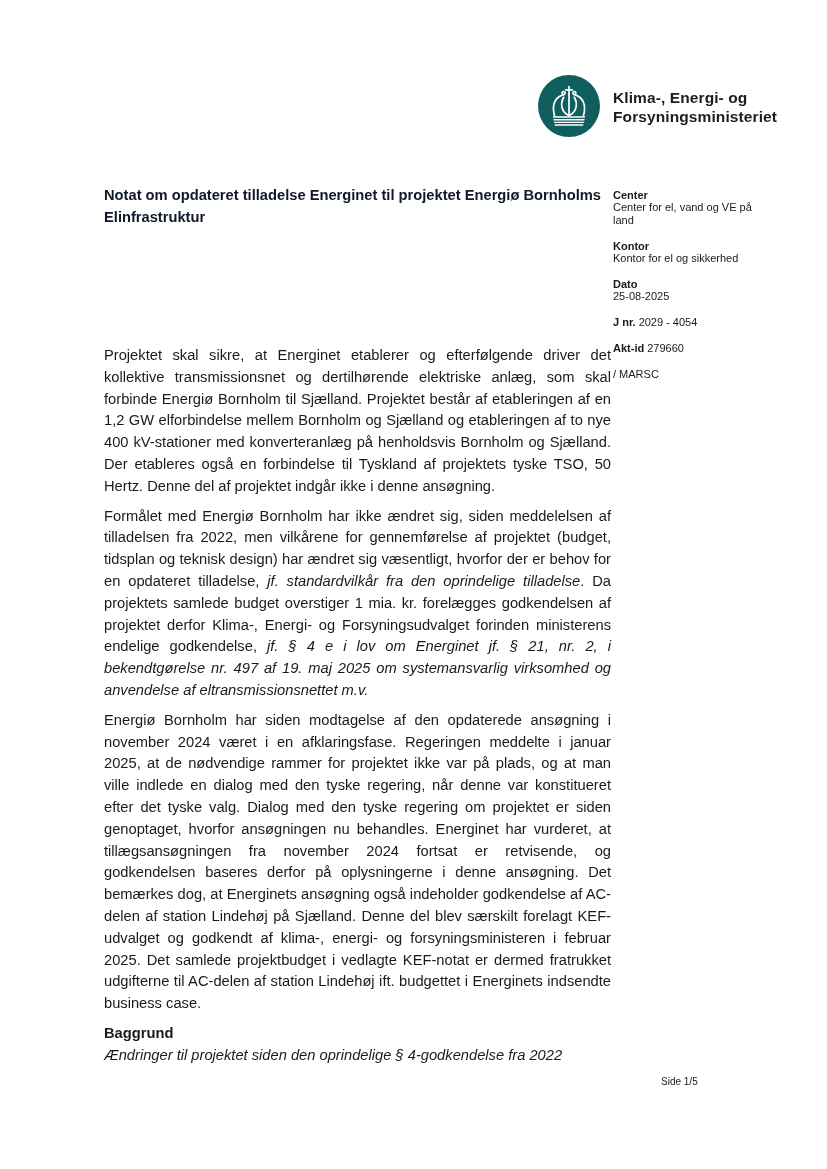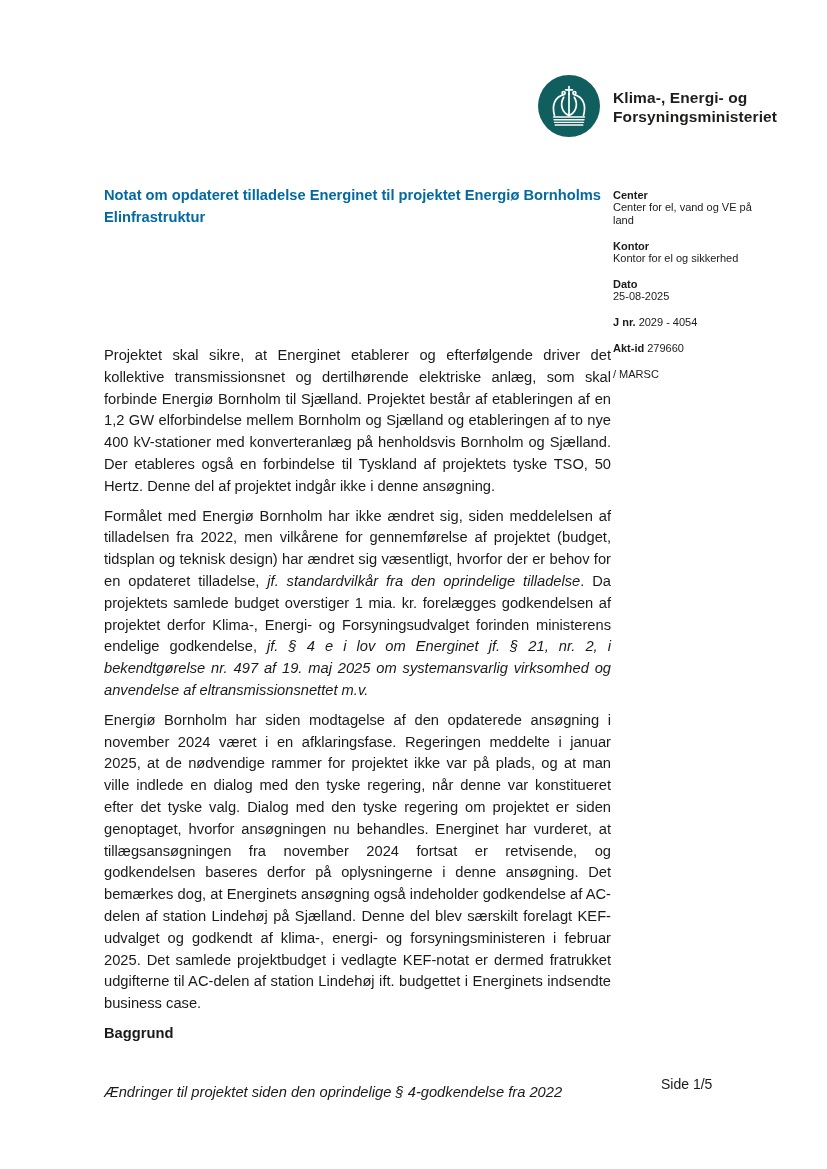--- a/index.html
+++ b/index.html
@@ -35,21 +35,21 @@
 
   
   .doc-title {
     position: absolute;
     left: 104px;
     top: 185px;
     width: 502px;
     font-size: 14.7px;
     font-weight: 700;
     line-height: 21.5px;
-    color: #0369a1;
+    color: #0f172a;
   }
 
   
   .meta-panel {
     position: absolute;
     left: 613px;
     top: 189px;
     width: 140px;
     font-size: 11px;
     line-height: 12.4px;
@@ -64,39 +64,39 @@
     position: absolute;
     left: 104px;
     top: 345px;
     width: 507px;
     font-size: 14.7px;
     line-height: 21.8px;
     text-align: justify;
     color: #1a1a1a;
   }
   .doc-body p.para { margin: 0 0 8px 0; }
-  .italic { font-style: italic; margin-top: 37px; }
+  .italic { font-style: italic; }
   .section-heading {
     font-size: 14.7px;
     font-weight: 700;
     line-height: 21.8px;
     margin: 0 0 0 0;
     text-align: left;
   }
   .subheading {
     text-align: left;
     line-height: 21.8px;
   }
 
   
   .page-footer {
     position: absolute;
     left: 661px;
     top: 1076px;
-    font-size: 14px;
+    font-size: 10px;
     color: #1a1a1a;
   }
 </style>
 </head>
 <body>
 
 <div class="page">
 
   <svg class="logo-circle" viewBox="0 0 62 62" aria-hidden="true">
     <circle cx="31" cy="31" r="31" fill="#115e5f"></circle>

